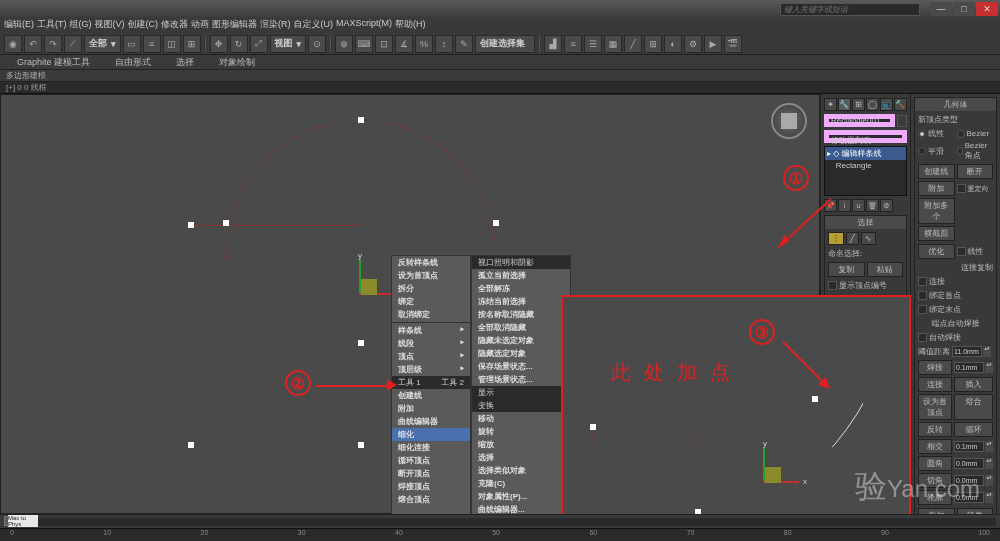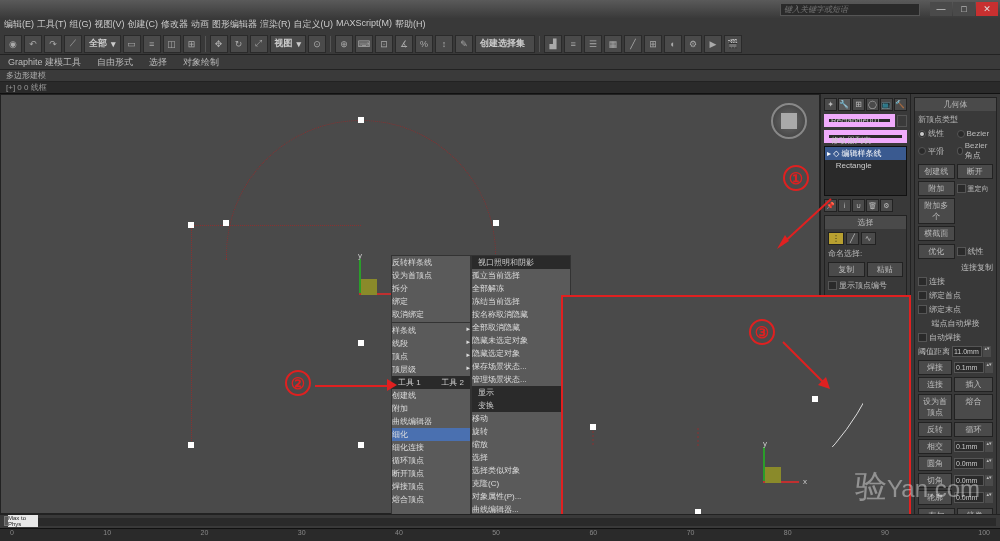--- a/index.html
+++ b/index.html
@@ -16,21 +16,21 @@
 
 .menubar { height: 15px; background: #393939; display: flex; align-items: flex-start; padding: 0 4px; gap: 3px; }
 .menubar span { font-size: 9px; color: #ccc; }
 
 .toolbar { height: 22px; background: #393939; display: flex; align-items: center; padding: 2px 4px; gap: 2px; border-bottom: 1px solid #222; }
 .tool-btn { width: 18px; height: 18px; background: #4a4a4a; border: 1px solid #2a2a2a; display: flex; align-items: center; justify-content: center; font-size: 9px; color: #aaa; }
 .tool-dropdown { height: 18px; background: #4a4a4a; border: 1px solid #2a2a2a; padding: 0 4px; display: flex; align-items: center; font-size: 9px; color: #ccc; gap: 4px; font-weight: bold; }
 .tool-sep { width: 1px; height: 16px; background: #555; margin: 0 2px; }
 
 .ribbon { height: 15px; background: #3a3a3a; display: flex; align-items: center; padding: 0 8px; gap: 16px; border-bottom: 1px solid #222; }
-.ribbon span { font-size: 9px; color: #bbb; }
+.ribbon span { font-size: 9px; color: #bbb; margin-left: 9px; }
 
 .subribbon { height: 12px; background: #3a3a3a; padding: 0 6px; font-size: 8px; color: #aaa; border-bottom: 1px solid #222; }
 .breadcrumb { height: 12px; background: #2a2a2a; padding: 0 6px; font-size: 8px; color: #999; border-bottom: 1px solid #111; }
 
 .main { display: flex; height: 420px; }
 .viewport { flex: 1; background: #4a4a4a; position: relative; border: 1px solid #222; }
 
 
 .vp-shape { position: absolute; }
 .arc { left: 225px; top: 25px; width: 270px; height: 140px; border: 1px dotted #8a3030; border-bottom: none; border-radius: 135px 135px 0 0; }
@@ -42,21 +42,21 @@
 .gizmo-box { position: absolute; width: 16px; height: 16px; background: #8a8a2a; top: 20px; left: 2px; }
 .gizmo-label { position: absolute; font-size: 8px; color: #ccc; }
 
 
 .viewcube { position: absolute; top: 8px; right: 12px; width: 36px; height: 36px; border-radius: 50%; background: radial-gradient(#6a6a6a, #3a3a3a); border: 2px solid #888; display: flex; align-items: center; justify-content: center; }
 .viewcube-inner { width: 16px; height: 16px; background: #aaa; }
 
 
 .context-menu { position: absolute; left: 390px; top: 160px; display: flex; }
 .ctx-col { background: #5a5a5a; border: 1px solid #333; }
-.ctx-item { padding: 1px 0; font-size: 8px; color: #ddd; white-space: nowrap; display: flex; justify-content: space-between; gap: 10px; min-height: 10px; }
+.ctx-item { padding: 1px 6px; font-size: 8px; color: #ddd; white-space: nowrap; display: flex; justify-content: space-between; gap: 10px; min-height: 10px; font-weight: bold; }
 .ctx-item.hl { background: #4a70b0; }
 .ctx-sep { height: 1px; background: #333; margin: 1px 0; }
 .ctx-hdr { background: #2a2a2a; color: #ccc; padding: 1px 6px; font-size: 8px; display: flex; justify-content: space-between; }
 .ctx-arrow::after { content: "▸"; font-size: 7px; }
 
 
 .anno-circle { position: absolute; width: 26px; height: 26px; border: 2px solid #e02020; border-radius: 50%; color: #e02020; font-size: 16px; display: flex; align-items: center; justify-content: center; font-weight: bold; }
 .anno-arrow-line { position: absolute; background: #e02020; height: 2px; }
 .anno-text { position: absolute; color: #e02020; font-size: 20px; font-family: "SimSun"; letter-spacing: 4px; }
 .inset { position: absolute; left: 560px; top: 200px; width: 350px; height: 230px; border: 2px solid #e02020; background: #4a4a4a; }
@@ -261,20 +261,21 @@
     <div class="anno-circle" style="top:275px;left:284px">②</div>
     <div class="anno-arrow-line" style="top:290px;left:314px;width:74px"></div>
     <div style="position:absolute;top:284px;left:386px;border-left:10px solid #e02020;border-top:6px solid transparent;border-bottom:6px solid transparent"></div>
 
     <div class="inset">
       <div class="anno-circle" style="top:22px;left:186px">③</div>
       <svg style="position:absolute;top:40px;left:215px;width:60px;height:60px;pointer-events:none">
           <path d="M5,5 L48,48" stroke="#e02020" stroke-width="2"></path>
           <polygon points="52,52 40,48 48,40" fill="#e02020"></polygon>
         </svg>
+      <div class="anno-text" style="top:62px;left:48px">此 处 加 点</div>
       <svg style="position:absolute;inset:0;pointer-events:none">
         <path d="M30,130 L30,215 L135,215 L135,130" stroke="#8a3030" stroke-dasharray="2" fill="none"></path>
         <path d="M135,215 Q210,210 260,160 Q310,110 335,20" stroke="#ddd" fill="none"></path>
       </svg>
       <div class="vertex" style="left:30px;top:130px"></div>
       <div class="vertex" style="left:135px;top:215px"></div>
       <div class="vertex" style="left:252px;top:102px"></div>
       <div class="gizmo">
         <div class="gizmo-y"></div>
           <div class="gizmo-x"></div>

